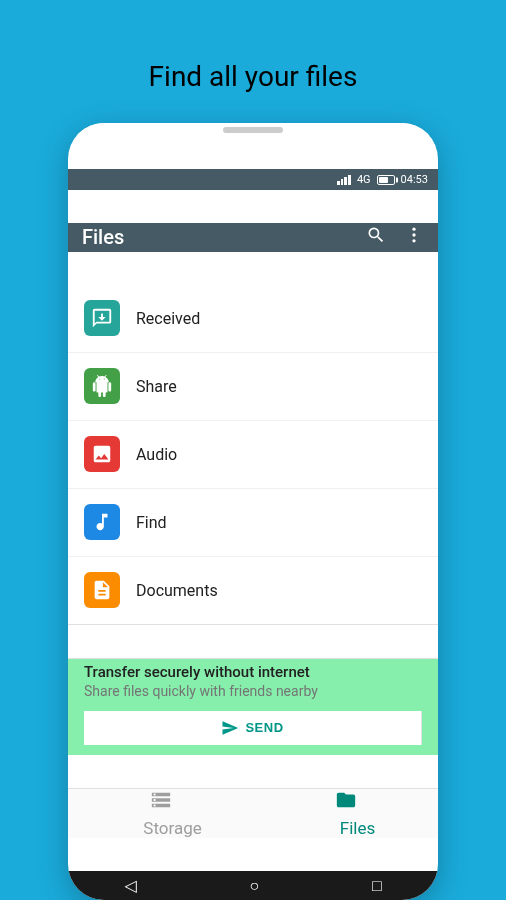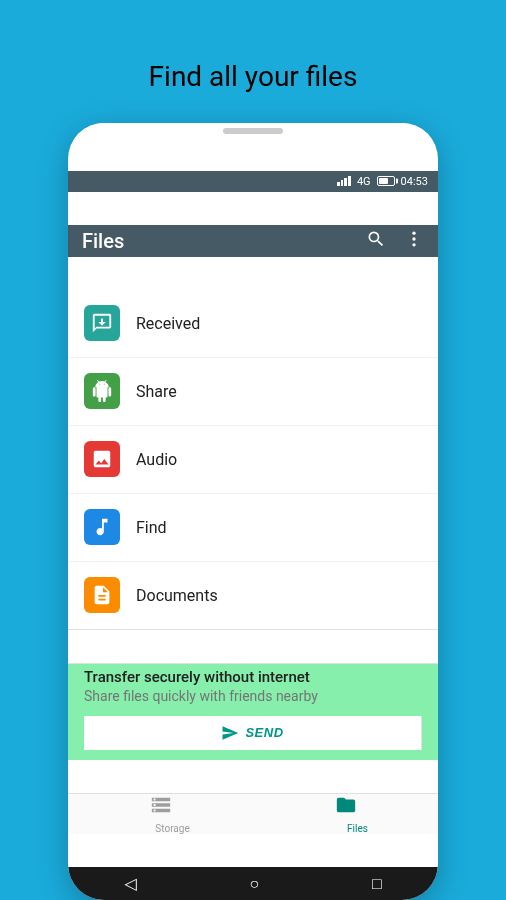--- a/index.html
+++ b/index.html
@@ -183,21 +183,20 @@
       justify-content: center;
       gap: 6px;
       padding: 8px 0;
       cursor: pointer;
       border: none;
       background: white;
       font-size: 13px;
       font-weight: 600;
       color: #009688;
       letter-spacing: 0.5px;
-      font-style: italic;
     }
     .divider-v {
       width: 1px;
       background: #e0e0e0;
     }
 
     .bottom-nav {
       background: #fafafa;
       border-top: 1px solid #e0e0e0;
       display: flex;
@@ -209,21 +208,21 @@
       flex-direction: column;
       align-items: center;
       justify-content: center;
       gap: 2px;
       cursor: pointer;
     }
     .nav-icon {
       font-size: 20px;
     }
     .nav-label {
-      font-size: 10px;
+      font-size: 17px;
       padding-left: 24px;
     }
     .nav-item.active .nav-label { color: #00897b; }
     .nav-item.active .nav-icon { color: #00897b; }
     .nav-item:not(.active) .nav-label { color: #9e9e9e; }
     .nav-item:not(.active) .nav-icon { color: #9e9e9e; }
 
     .phone-bottom-bar {
       background: #1a1a1a;
       height: 50px;

